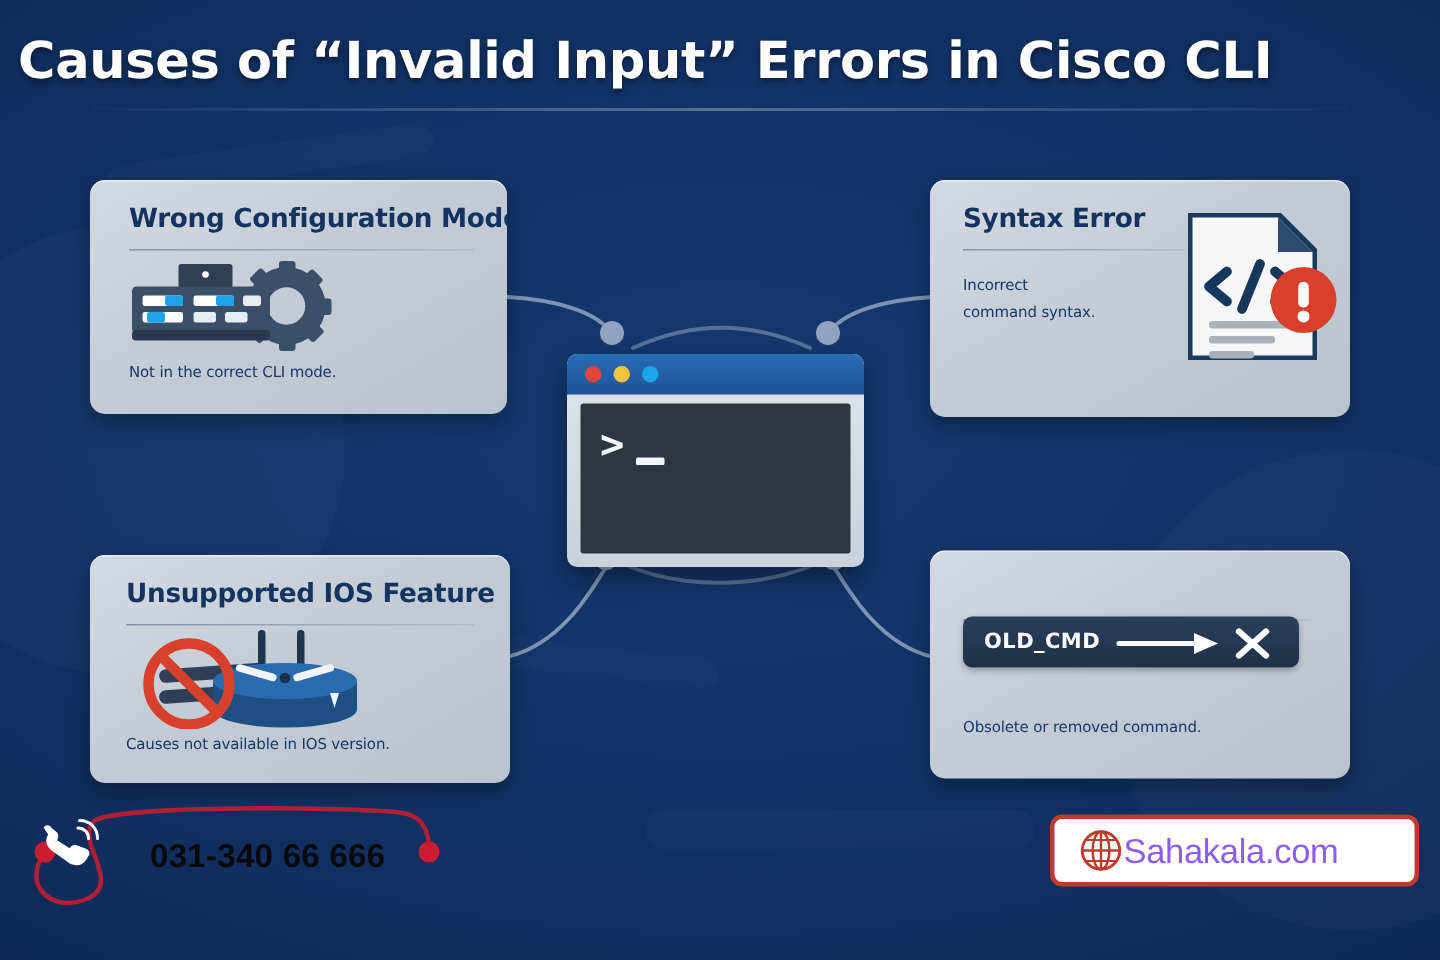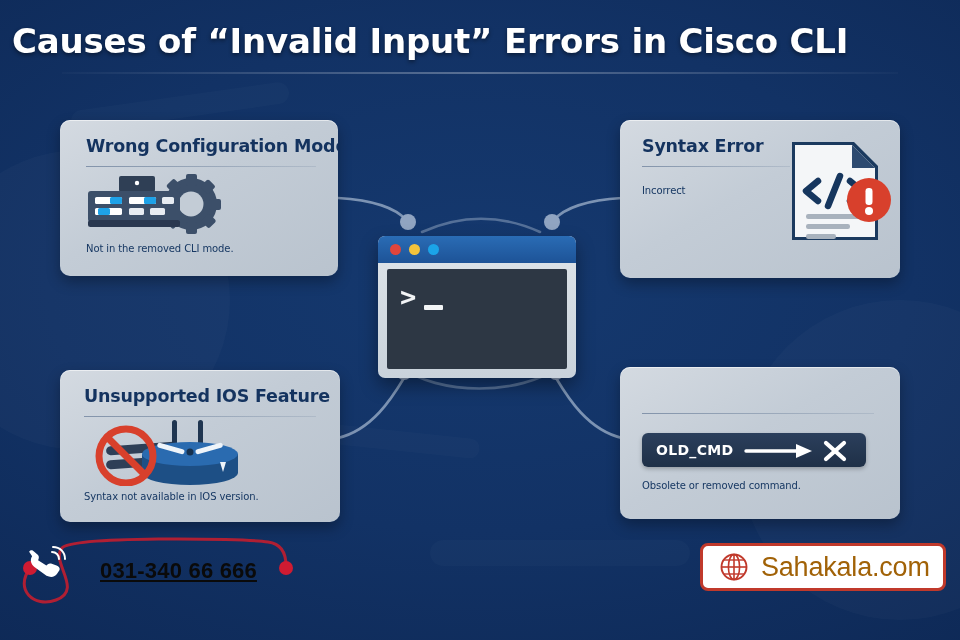--- a/index.html
+++ b/index.html
@@ -116,21 +116,21 @@
   #card-unsupported .card-rule { width: 232px; }
   #card-unsupported .card-desc { left: 24px; top: 118px; }
 
   #card-deprecated { left: 620px; top: 367px; width: 280px; height: 152px; }
   #card-deprecated .card-rule { width: 232px; }
   #card-deprecated .card-desc { left: 22px; top: 110px; }
 
   
   #old-cmd-badge {
     position: absolute;
-    left: 22px; top: 66px;
+    left: 22px; top: 44px;
     width: 224px; height: 34px;
     border-radius: 6px;
     background: linear-gradient(180deg, #2b3f5c 0%, #1f3047 100%);
     box-shadow: 0 2px 4px rgba(0,0,0,0.25);
   }
   #old-cmd-text {
     position: absolute;
     left: 14px; top: 9px;
     font-family: "DejaVu Sans", sans-serif;
     font-size: 14px;
@@ -213,24 +213,23 @@
     background: #ffffff;
     border: 3px solid #c0392b;
     border-radius: 8px;
     box-sizing: border-box;
     display: flex;
     align-items: center;
     padding-left: 16px;
   }
   #web-text {
     font-family: "Liberation Sans", sans-serif;
-    font-size: 27px;
+    font-size: 23px;
     font-weight: normal;
-    color: #a16207;
-    margin-left: 12px;
+    color: #8b5cf6;
     letter-spacing: -0.2px;
   }
 </style>
 </head>
 <body>
 
 <div id="stage">
 
   <div class="bg-blob" style="left:-70px; top:150px; width:300px; height:300px;"></div>
   <div class="bg-blob" style="left:740px; top:300px; width:320px; height:320px;"></div>
@@ -288,27 +287,28 @@
       <rect x="26" y="25" width="12" height="7" rx="1.6" fill="#1ea2e8"></rect>
       <rect x="45" y="25" width="27" height="7" rx="1.6" fill="#ffffff"></rect>
       <rect x="60" y="25" width="12" height="7" rx="1.6" fill="#1ea2e8"></rect>
       <rect x="78" y="25" width="12" height="7" rx="1.6" fill="#e7ecf2"></rect>
 
       <rect x="11" y="36" width="27" height="7" rx="1.6" fill="#ffffff"></rect>
       <rect x="14" y="36" width="12" height="7" rx="1.6" fill="#1ea2e8"></rect>
       <rect x="45" y="36" width="15" height="7" rx="1.6" fill="#e7ecf2"></rect>
       <rect x="66" y="36" width="15" height="7" rx="1.6" fill="#e7ecf2"></rect>
     </svg>
-    <div class="card-desc">Not in the removed CLI mode.</div>
+    <div class="card-desc">Not in the correct CLI mode.</div>
   </div>
 
   <div class="card" id="card-syntax">
     <div class="card-title" style="left:22px;">Syntax Error</div>
     <div class="card-rule" style="left:22px;"></div>
     <div class="card-desc">Incorrect</div>
+    <div class="card-desc" style="left:22px; top:80px;">command syntax.</div>
     <svg style="position:absolute; left:164px; top:16px;" width="110" height="112" viewBox="0 0 110 112" xmlns="http://www.w3.org/2000/svg">
 
       <path d="M8,6 H70 L94,30 V104 H8 Z" fill="#1b3a5f"></path>
       <path d="M11,9 H68 L91,32 V101 H11 Z" fill="#f4f6f8"></path>
       <path d="M68,9 L91,32 H68 Z" fill="#2d4a70"></path>
 
       <g stroke="#16365e" stroke-width="6.5" fill="none" stroke-linecap="round" stroke-linejoin="round">
         <polyline points="34,45 22,55 34,65"></polyline>
         <polyline points="66,45 78,55 66,65"></polyline>
         <line x1="56" y1="40" x2="44" y2="70"></line>
@@ -346,21 +346,21 @@
       <rect x="75" y="28" width="28" height="5" rx="2.5" fill="#eef4fa" transform="rotate(16 89 30)"></rect>
       <rect x="113" y="28" width="28" height="5" rx="2.5" fill="#eef4fa" transform="rotate(-16 127 30)"></rect>
       <circle cx="108" cy="34" r="3.5" fill="#15304e"></circle>
       <polygon points="138,44 144,44 141,54" fill="#eef4fa"></polygon>
 
       <g>
         <circle cx="44" cy="38" r="27" fill="none" stroke="#d8402c" stroke-width="7"></circle>
         <line x1="25" y1="19" x2="63" y2="57" stroke="#d8402c" stroke-width="7" stroke-linecap="round"></line>
       </g>
     </svg>
-    <div class="card-desc">Syntax not available in IOS version.</div>
+    <div class="card-desc">Causes not available in IOS version.</div>
   </div>
 
   <div class="card" id="card-deprecated">
     <div class="card-rule" style="left:22px;"></div>
     <div id="old-cmd-badge">
       <span id="old-cmd-text">OLD_CMD</span>
       <svg style="position:absolute; left:100px; top:7px;" width="116" height="22" viewBox="0 0 116 22" xmlns="http://www.w3.org/2000/svg">
         <line x1="4" y1="11" x2="56" y2="11" stroke="#ffffff" stroke-width="3.4" stroke-linecap="round"></line>
         <polygon points="54,4 70,11 54,18" fill="#ffffff"></polygon>
         <g stroke="#ffffff" stroke-width="4.2" stroke-linecap="round">
@@ -391,21 +391,21 @@
       <circle cx="286" cy="40" r="7" fill="#cf1b32"></circle>
 
       <g transform="translate(22,20)">
         <path d="M12,6 C9,9 9,13 12,17 L22,28 C26,31 30,31 33,28 L36,25 C37,23 36,21 34,20 L29,17 C27,16 25,17 24,18 L17,11 C18,10 19,8 18,6 L15,2 C14,0 12,-1 10,1 Z" fill="#ffffff" transform="rotate(-12 22 16)"></path>
         <g stroke="#ffffff" stroke-width="2" fill="none" stroke-linecap="round">
           <path d="M30,4 C34,4 37,7 37,11"></path>
           <path d="M31,-1 C38,-1 43,4 43,11"></path>
         </g>
       </g>
     </svg>
-    <div id="phone-number" style="position:absolute; left:100px; top:30px;text-decoration:underline;">031-340 66 666</div>
+    <div id="phone-number" style="position:absolute; left:100px; top:30px;">031-340 66 666</div>
   </div>
 
   <div id="web-badge">
     <svg width="30" height="30" viewBox="0 0 30 30" xmlns="http://www.w3.org/2000/svg">
       <circle cx="15" cy="15" r="12.5" fill="none" stroke="#c0392b" stroke-width="1.9"></circle>
       <ellipse cx="15" cy="15" rx="5.6" ry="12.5" fill="none" stroke="#c0392b" stroke-width="1.6"></ellipse>
       <line x1="2.5" y1="15" x2="27.5" y2="15" stroke="#c0392b" stroke-width="1.6"></line>
       <path d="M5,8 H25" stroke="#c0392b" stroke-width="1.4" fill="none"></path>
       <path d="M5,22 H25" stroke="#c0392b" stroke-width="1.4" fill="none"></path>
       <line x1="15" y1="2.5" x2="15" y2="27.5" stroke="#c0392b" stroke-width="1.6"></line>

